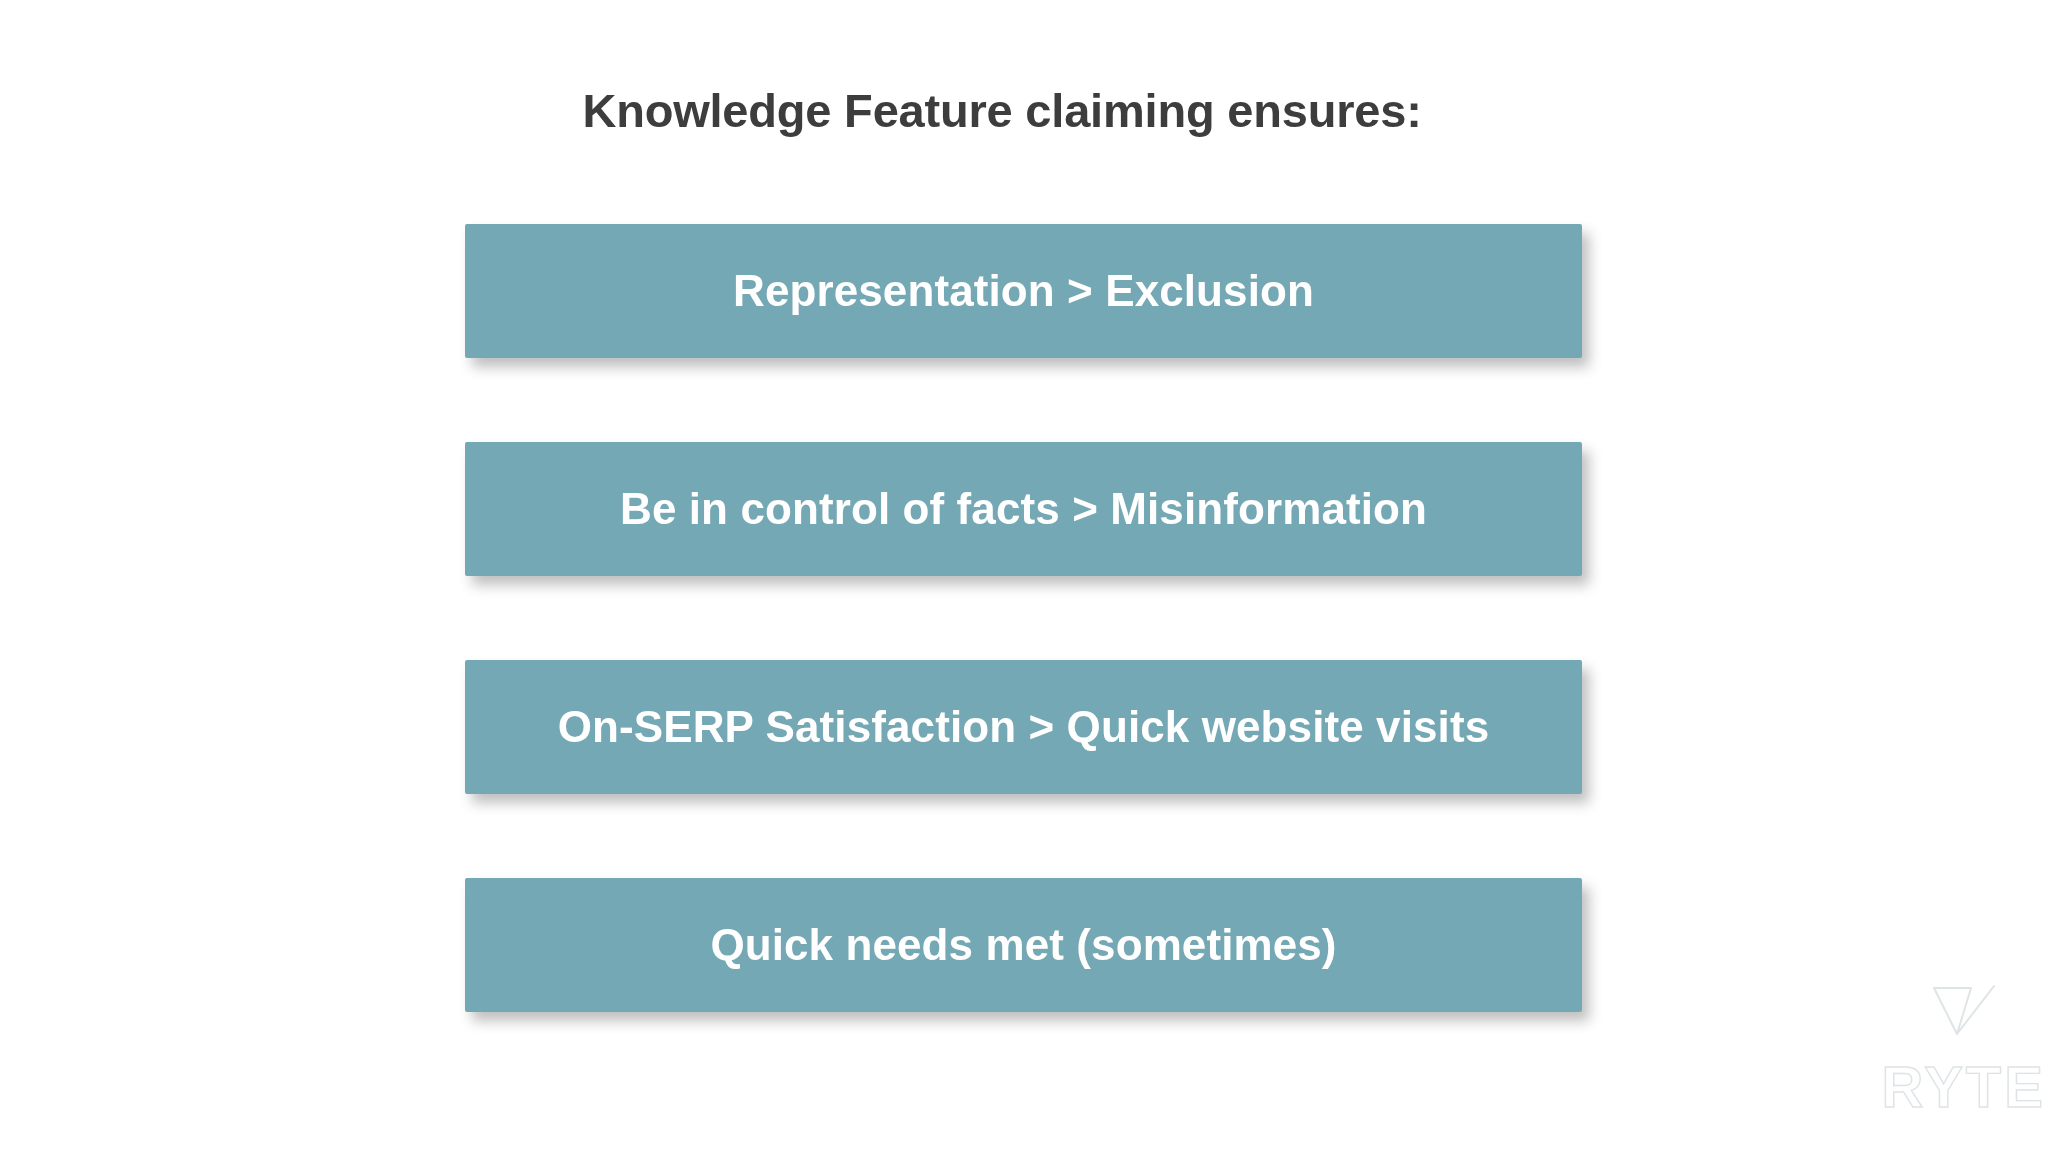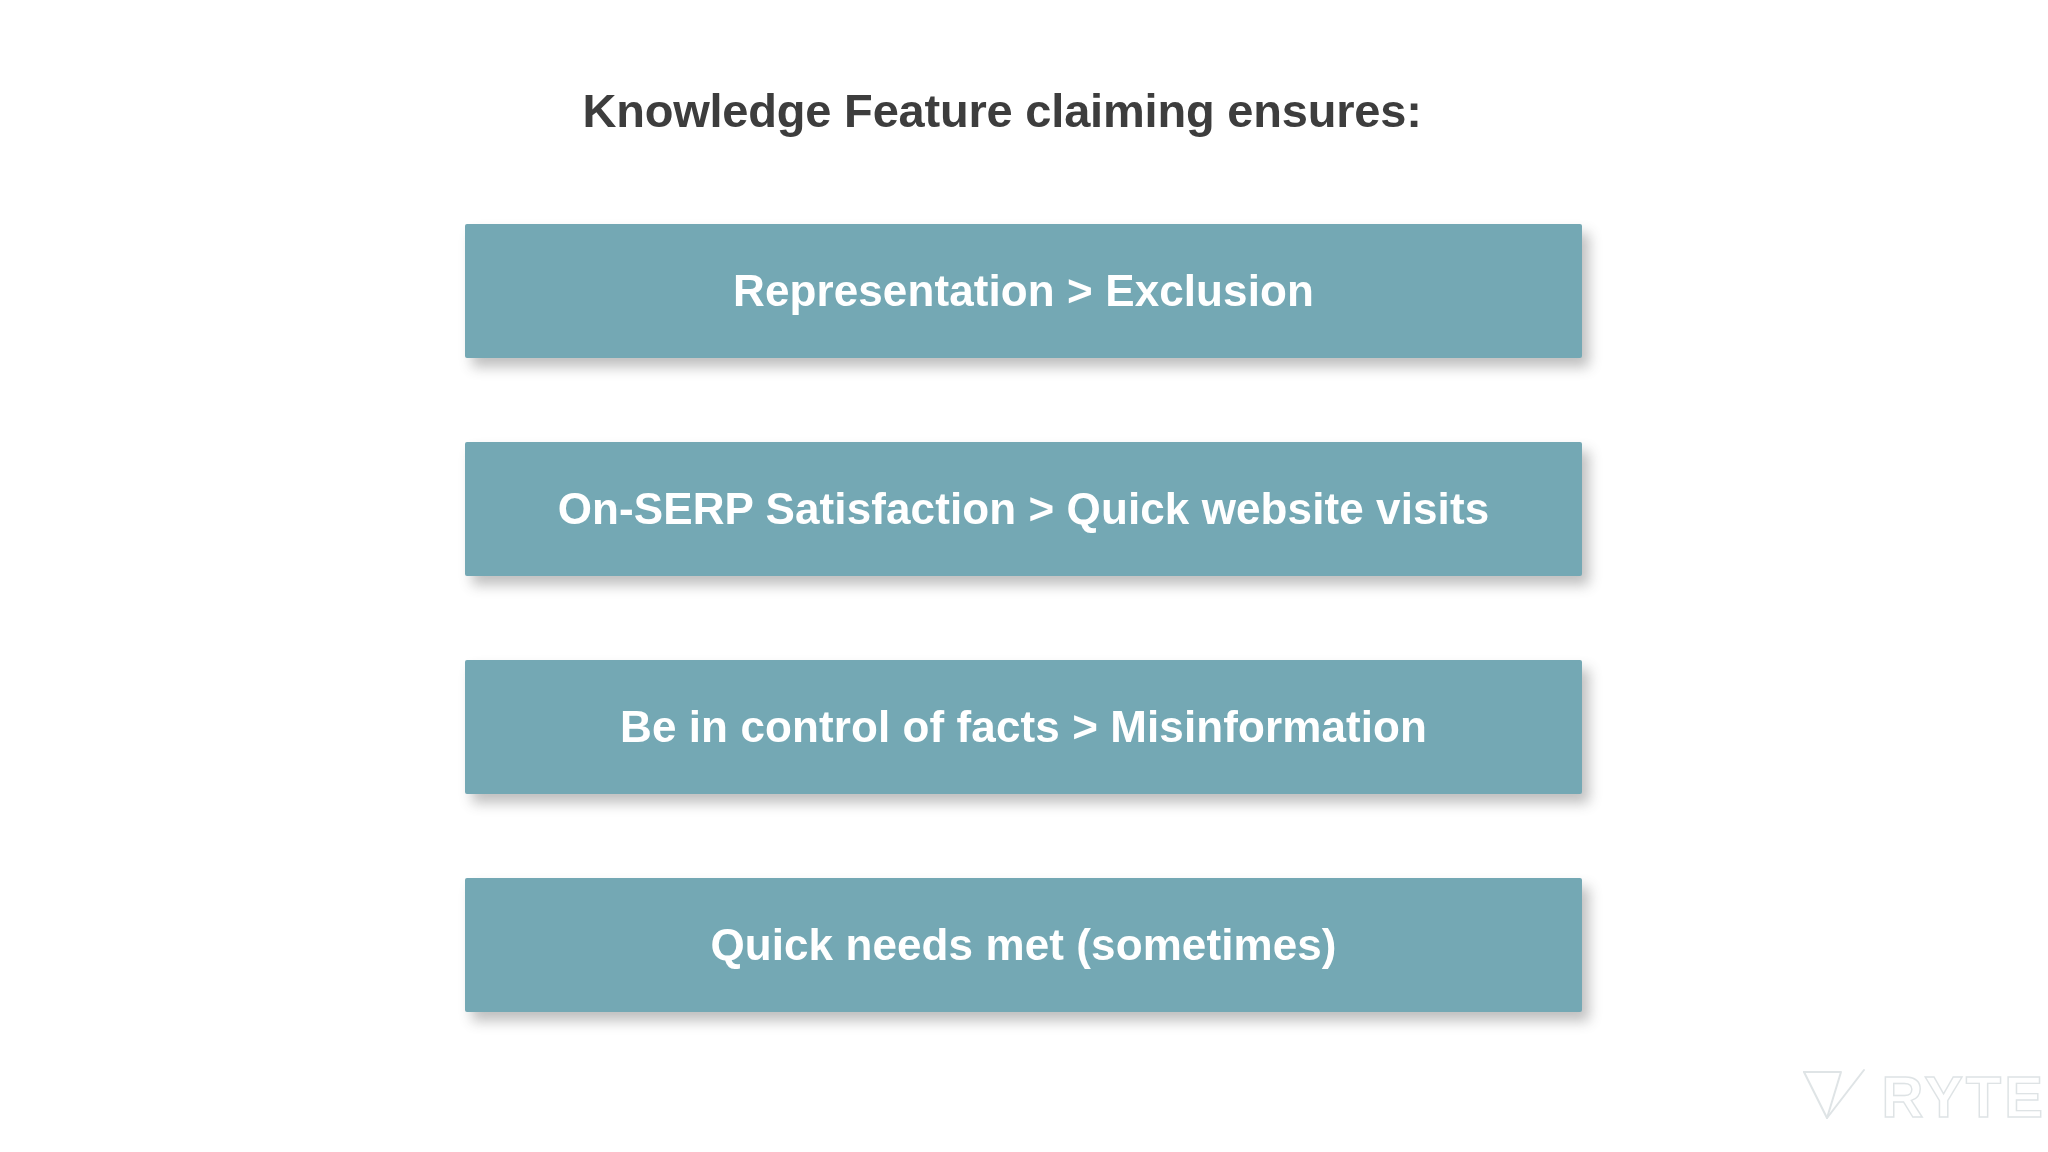--- a/index.html
+++ b/index.html
@@ -73,26 +73,27 @@
     color: #ffffff;
     text-align: center;
     white-space: nowrap;
     letter-spacing: 0.1px;
   }
 
   
   #watermark {
     position: absolute;
     right: 2px;
-    bottom: 24px;
+    bottom: 36px;
     display: flex;
     align-items: center;
     gap: 14px;
     opacity: 1;
     pointer-events: none;
+    flex-direction: column;
   }
   #watermark-mark {
     display: block;
   }
   #watermark-text {
     font-family: "Liberation Sans", sans-serif;
     font-weight: bold;
     font-size: 58px;
     letter-spacing: 3px;
     color: transparent;
@@ -107,25 +108,25 @@
 
   <h1 id="slide-title">Knowledge Feature claiming ensures:</h1>
 
   <div id="pill-stack">
 
     <div class="pill">
       <span class="pill-label">Representation &gt; Exclusion</span>
     </div>
 
     <div class="pill">
-      <span class="pill-label">On-SERP Satisfaction &gt; Quick website visits</span>
+      <span class="pill-label">Be in control of facts &gt; Misinformation</span>
     </div>
 
     <div class="pill">
-      <span class="pill-label">Be in control of facts &gt; Misinformation</span>
+      <span class="pill-label">On-SERP Satisfaction &gt; Quick website visits</span>
     </div>
 
     <div class="pill">
       <span class="pill-label">Quick needs met (sometimes)</span>
     </div>
 
   </div>
 
   <div id="watermark">
     <span id="watermark-mark">

